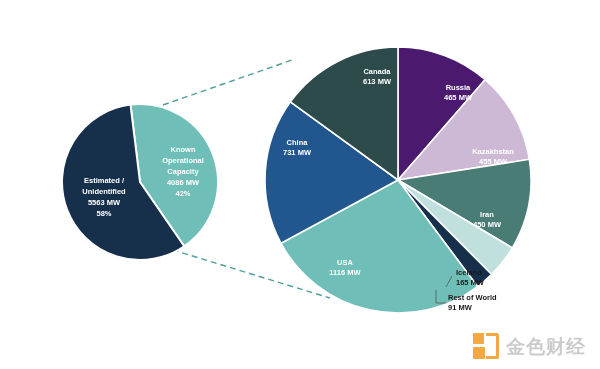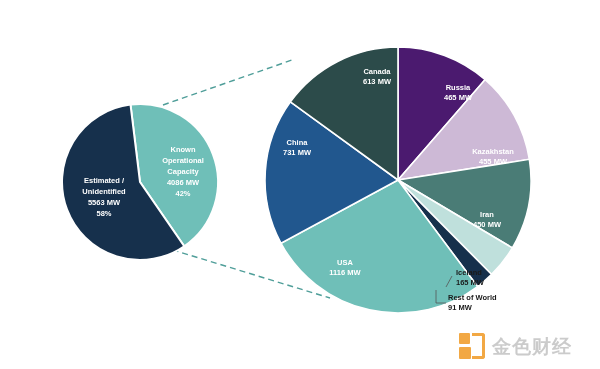--- a/index.html
+++ b/index.html
@@ -28,21 +28,21 @@
   .leader{stroke:#555555;stroke-width:0.8;fill:none;}
   .connector{
     stroke:#4f9e99;
     stroke-width:1.4;
     stroke-dasharray:6 4;
     fill:none;
   }
   
   .watermark{
     position:absolute;
-    right:28px;
+    right:14px;
     bottom:10px;
     display:flex;
     align-items:center;
     gap:7px;
     opacity:0.95;
     user-select:none;
   }
   .wm-mark{
     position:relative;
     width:26px;height:26px;

